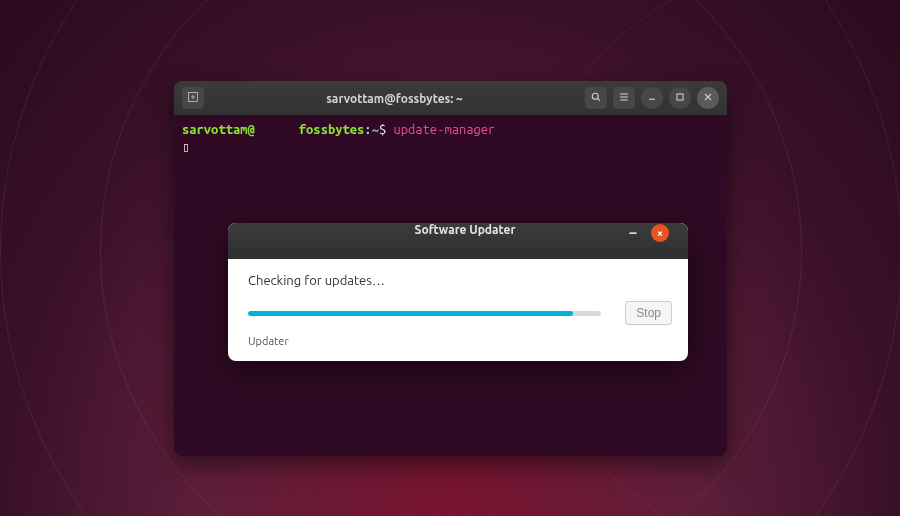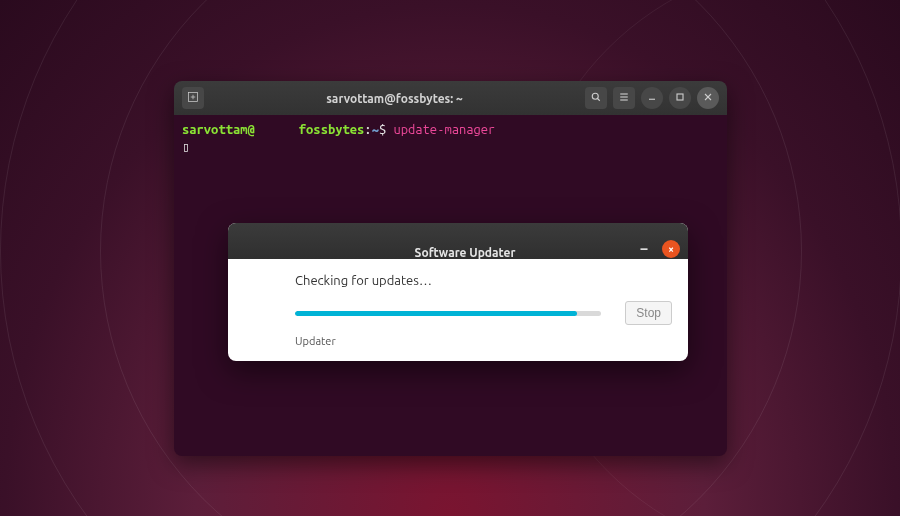--- a/index.html
+++ b/index.html
@@ -99,22 +99,22 @@
       width: 460px;
       background: #ffffff;
       border-radius: 8px;
       box-shadow: 0 10px 30px rgba(0,0,0,0.5);
       overflow: hidden;
     }
     .dialog-titlebar {
       height: 36px;
       background: linear-gradient(#3b3b3b, #2f2f2f);
       display: flex;
-      align-items: flex-end;
-      padding: 0 8px;
+      align-items: flex-start;
+      padding: 0 19px;
       color: #e5e5e5;
       font-size: 12px;
       font-weight: 700;
     }
     .dialog-titlebar .spacer-left { width: 60px; }
     .dialog-title { flex: 1; text-align: center; }
     .dialog-right { display: flex; align-items: center; gap: 8px; }
     .dialog-min {
       width: 20px; height: 20px;
       display: flex; align-items: center; justify-content: center;
@@ -126,21 +126,20 @@
       border-radius: 50%;
       background: #e95420;
       display: flex; align-items: center; justify-content: center;
       color: #fff; font-size: 10px; font-weight: bold;
       cursor: pointer;
     }
     .dialog-body {
       padding: 14px 16px 14px 20px;
       color: #333;
       font-size: 13px;
-      margin-left: 47px;
     }
     .checking { margin-bottom: 14px; color: #333; }
     .progress-row { display: flex; align-items: center; gap: 24px; margin-bottom: 10px; }
     .progress-track {
       flex: 1;
       height: 5px;
       background: #d9d9d9;
       border-radius: 3px;
       position: relative;
       overflow: hidden;

